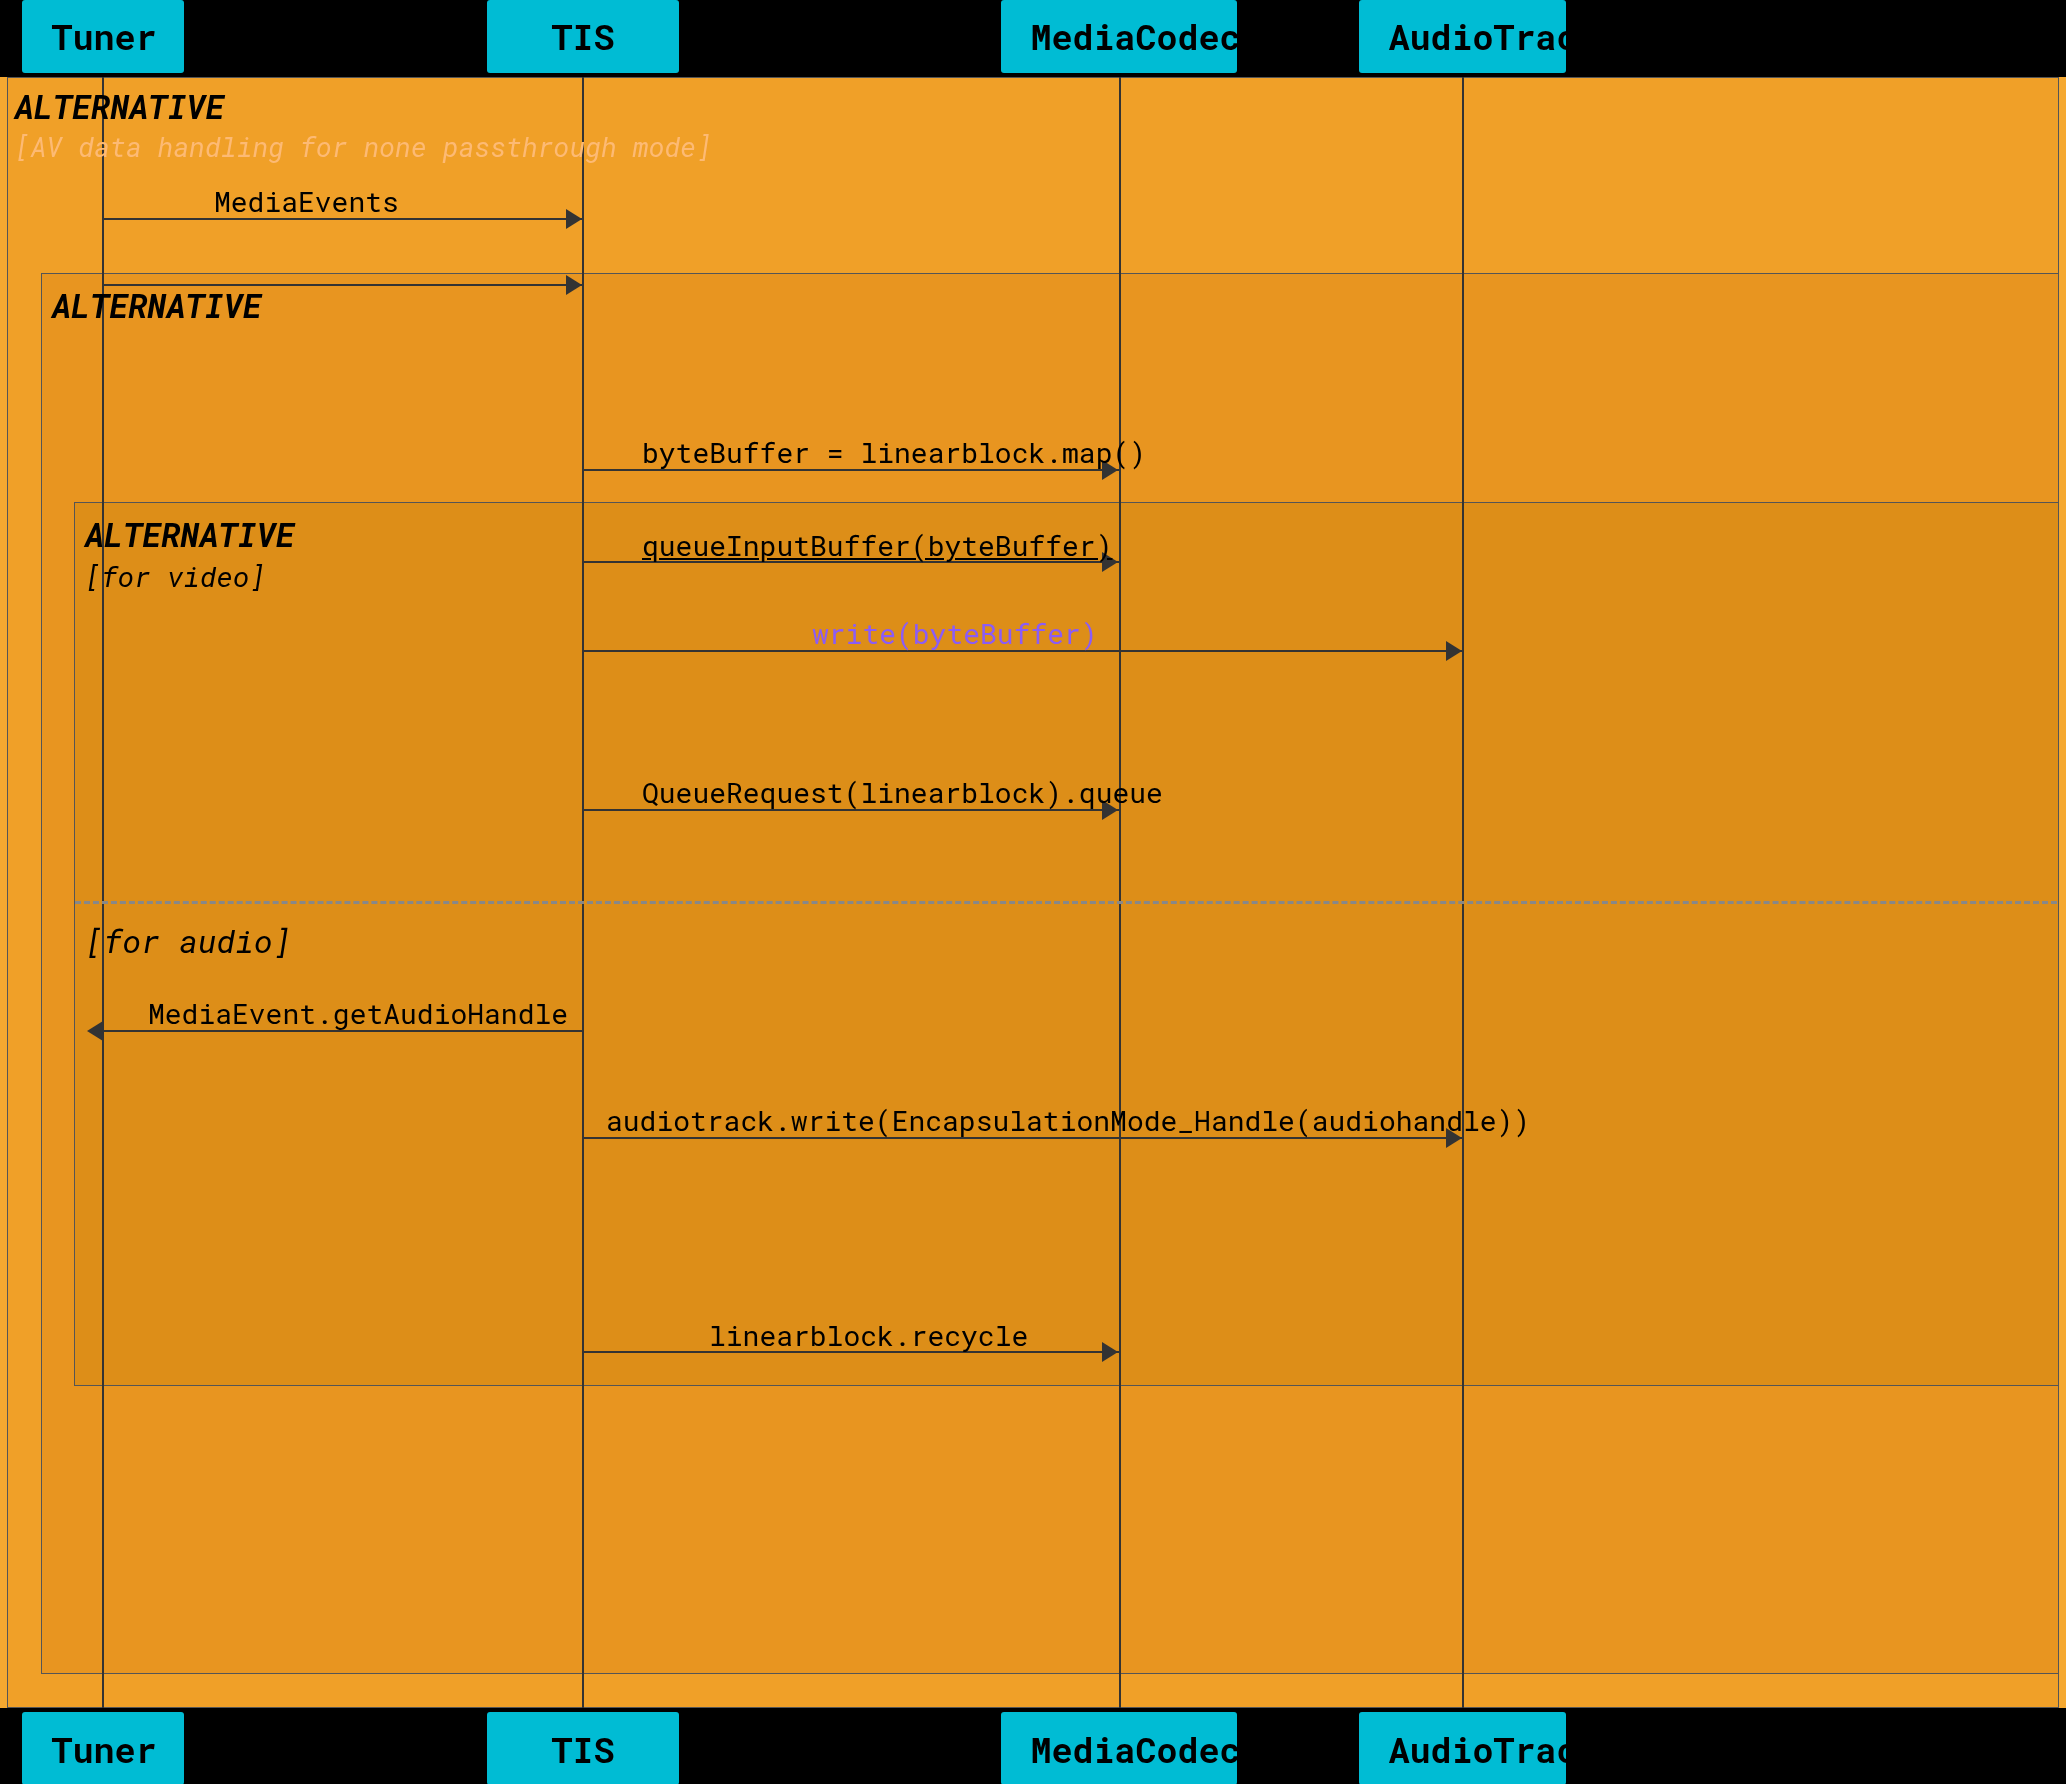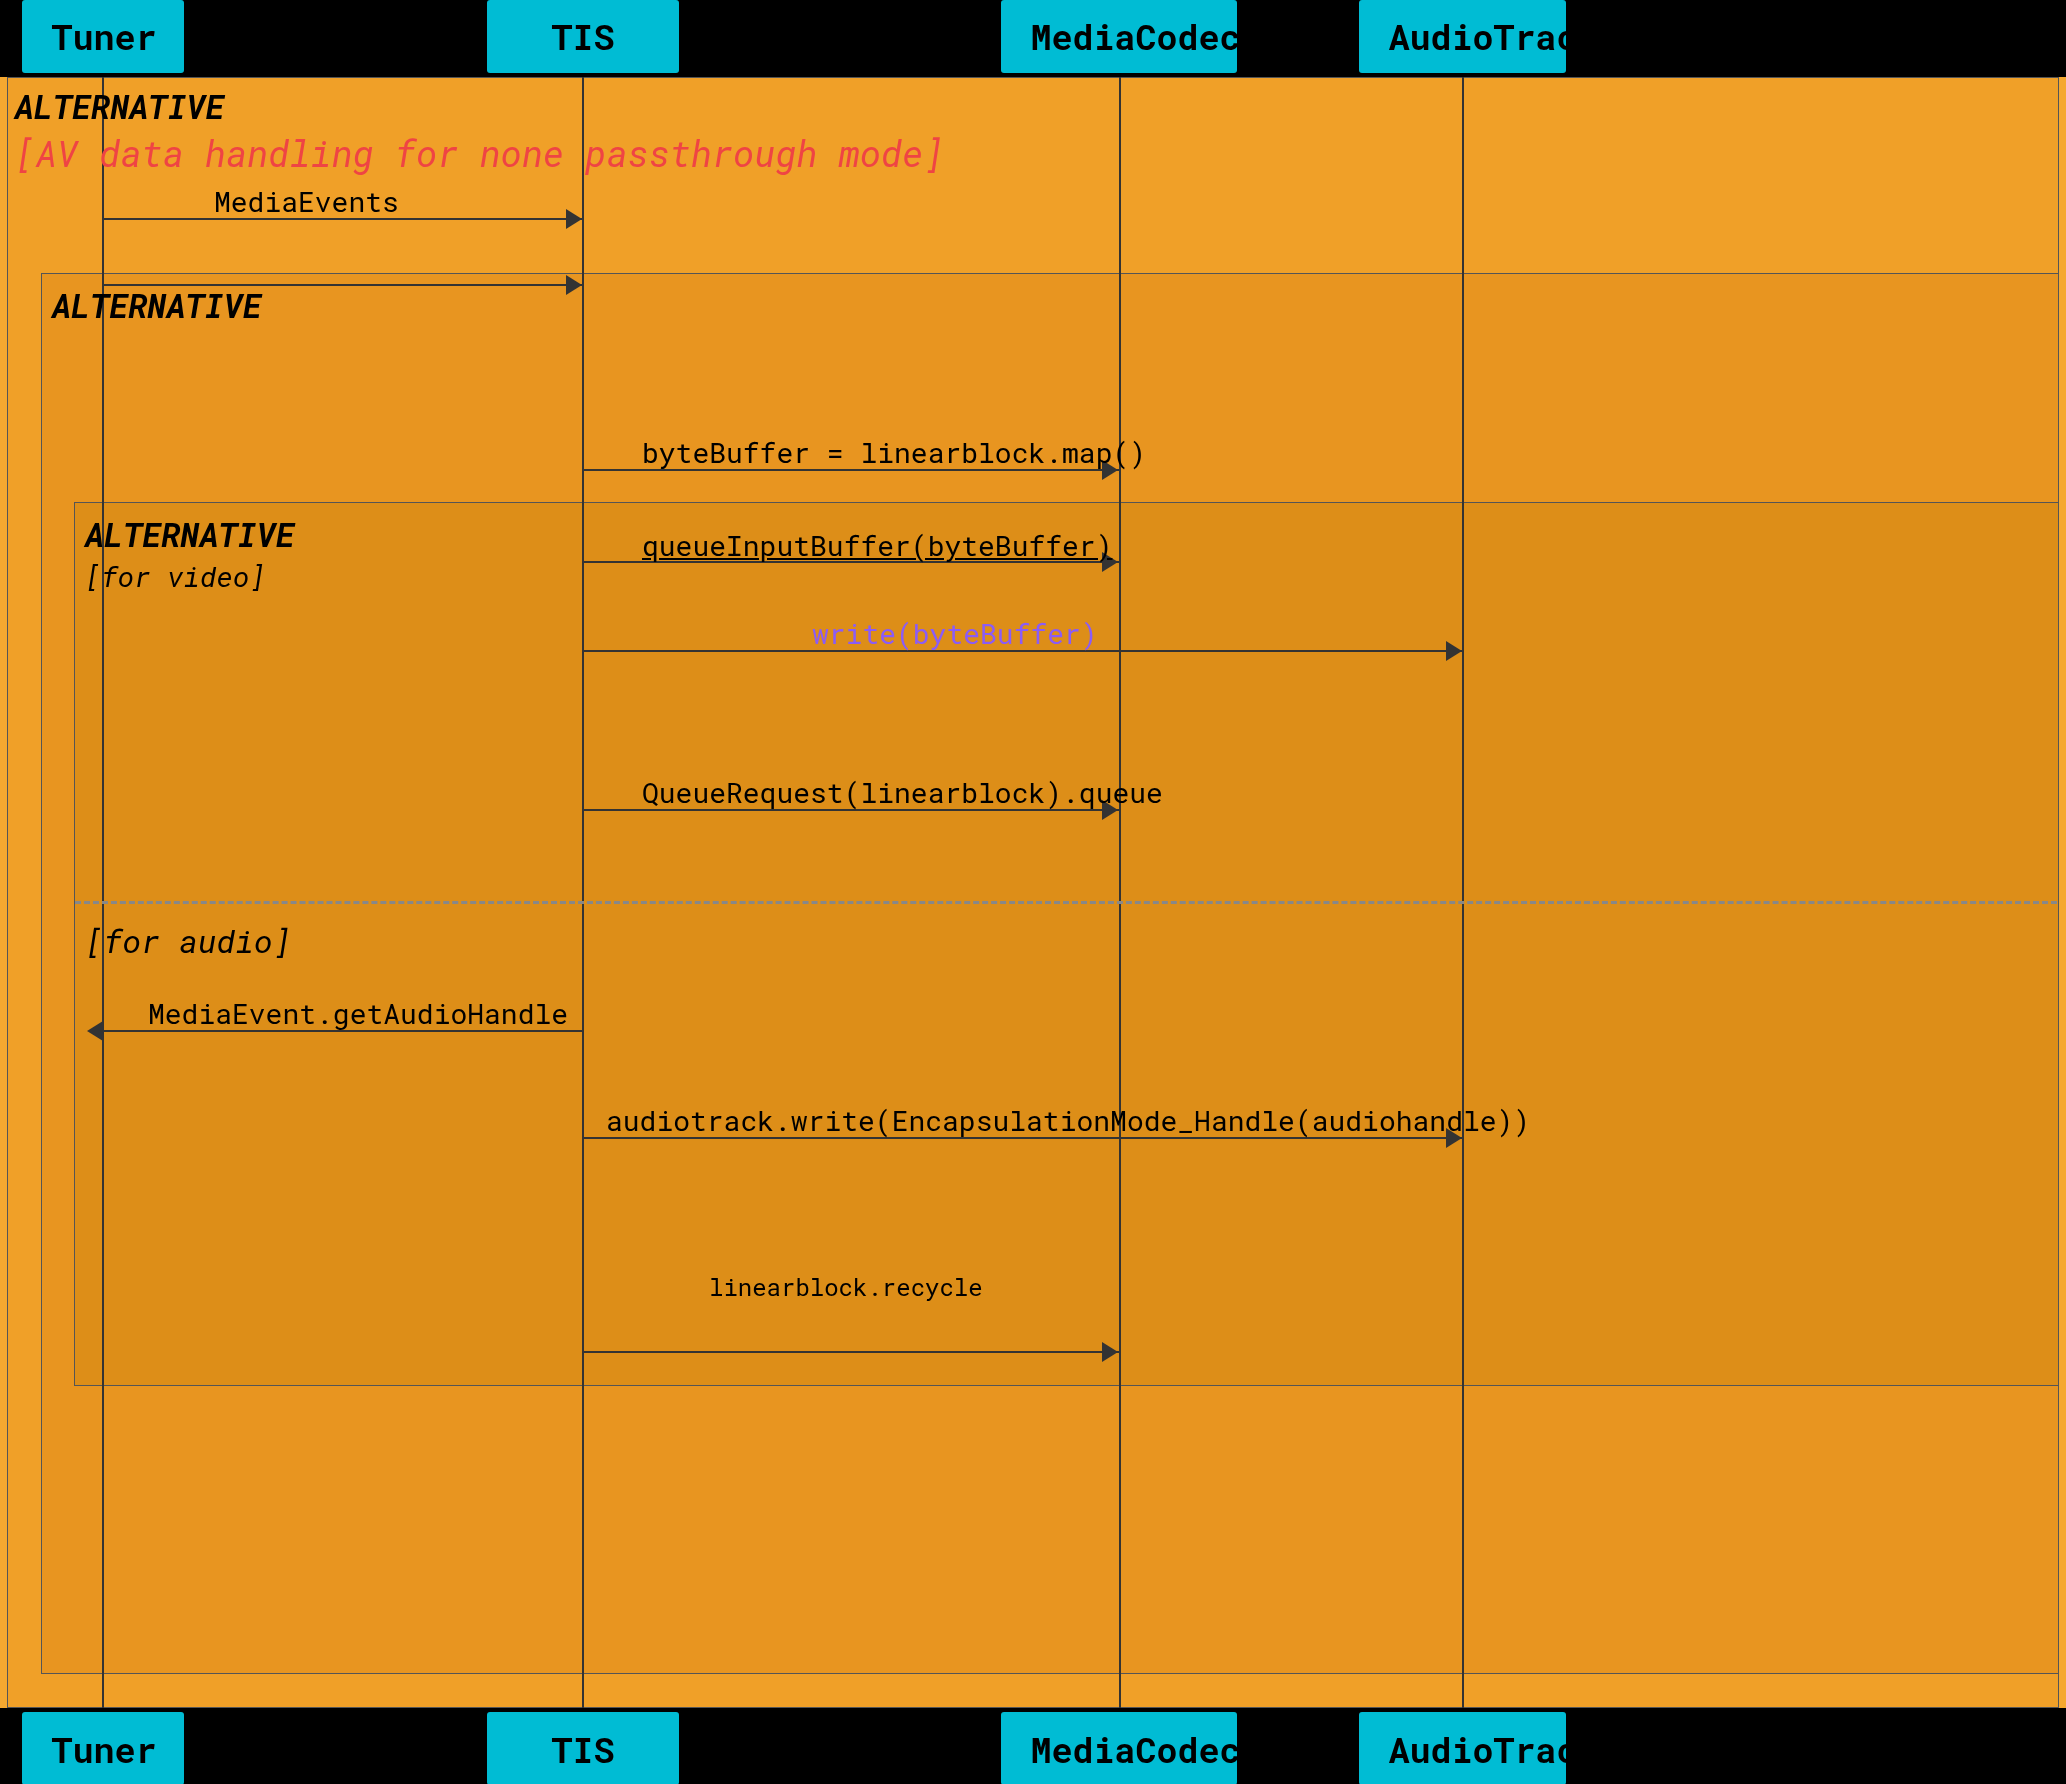--- a/index.html
+++ b/index.html
@@ -83,21 +83,21 @@
   <div class="lifeline-footer" style="left:1359px; width:207px;">
     <span>AudioTrack</span>
   </div>
 
   <div style="position:absolute; top:77px; bottom:77px; left:102px; width:2.2px; background:#333;"></div>
   <div style="position:absolute; top:77px; bottom:77px; left:582px; width:2.2px; background:#333;"></div>
   <div style="position:absolute; top:77px; bottom:77px; left:1119px; width:2.2px; background:#333;"></div>
   <div style="position:absolute; top:77px; bottom:77px; left:1462px; width:2.2px; background:#333;"></div>
 
   <div style="position:absolute; top:85px; left:14.8px; font-size:32.5px; font-weight:bold; font-style:italic; color:#000;">ALTERNATIVE</div>
-  <div style="position:absolute; top:129px; left:14.8px; font-size:36px; color:#ef4444; font-style:italic;">[AV data handling for none passthrough mode]</div>
+  <div style="position:absolute; top:129px; left:14.8px; font-size:27px; color:#fdba74; font-style:italic;">[AV data handling for none passthrough mode]</div>
 
   <div style="position:absolute; top:218px; left:104px; width:479px; height:2.2px; background:#333;"></div>
   <div style="position:absolute; top:209px; left:566px; width:0; height:0; border-left:16.2px solid #333; border-top:10.3px solid transparent; border-bottom:10.3px solid transparent;"></div>
   <div style="position:absolute; top:183px; left:214px; font-size:28px; color:#000;">MediaEvents</div>
 
   <div style="position:absolute; top:284px; left:104px; width:479px; height:2.2px; background:#333;"></div>
   <div style="position:absolute; top:275px; left:566px; width:0; height:0; border-left:16.2px solid #333; border-top:10.3px solid transparent; border-bottom:10.3px solid transparent;"></div>
 
   <div style="position:absolute; top:284px; left:52px; font-size:32.5px; font-weight:bold; font-style:italic; color:#000;">ALTERNATIVE</div>
 
@@ -127,16 +127,16 @@
   <div style="position:absolute; top:1030px; left:104px; width:479px; height:2.2px; background:#333;"></div>
   <div style="position:absolute; top:1021px; left:87px; width:0; height:0; border-right:16.2px solid #333; border-top:10.3px solid transparent; border-bottom:10.3px solid transparent;"></div>
   <div style="position:absolute; top:995px; left:148px; font-size:28px; color:#000;">MediaEvent.getAudioHandle</div>
 
   <div style="position:absolute; top:1137px; left:584px; width:879px; height:2.2px; background:#333;"></div>
   <div style="position:absolute; top:1128px; left:1446px; width:0; height:0; border-left:16.2px solid #333; border-top:10.3px solid transparent; border-bottom:10.3px solid transparent;"></div>
   <div style="position:absolute; top:1102px; left:606px; font-size:28px; color:#000;">audiotrack.write(EncapsulationMode_Handle(audiohandle))</div>
 
   <div style="position:absolute; top:1351px; left:584px; width:535px; height:2.2px; background:#333;"></div>
   <div style="position:absolute; top:1342px; left:1102px; width:0; height:0; border-left:16.2px solid #333; border-top:10.3px solid transparent; border-bottom:10.3px solid transparent;"></div>
-  <div style="position:absolute; top:1271px; left:709px; font-size:24px; color:#000;">linearblock.recycle</div>
+  <div style="position:absolute; top:1317px; left:709px; font-size:28px; color:#000;">linearblock.recycle</div>
 
 </div>
 
 
 </body></html>

